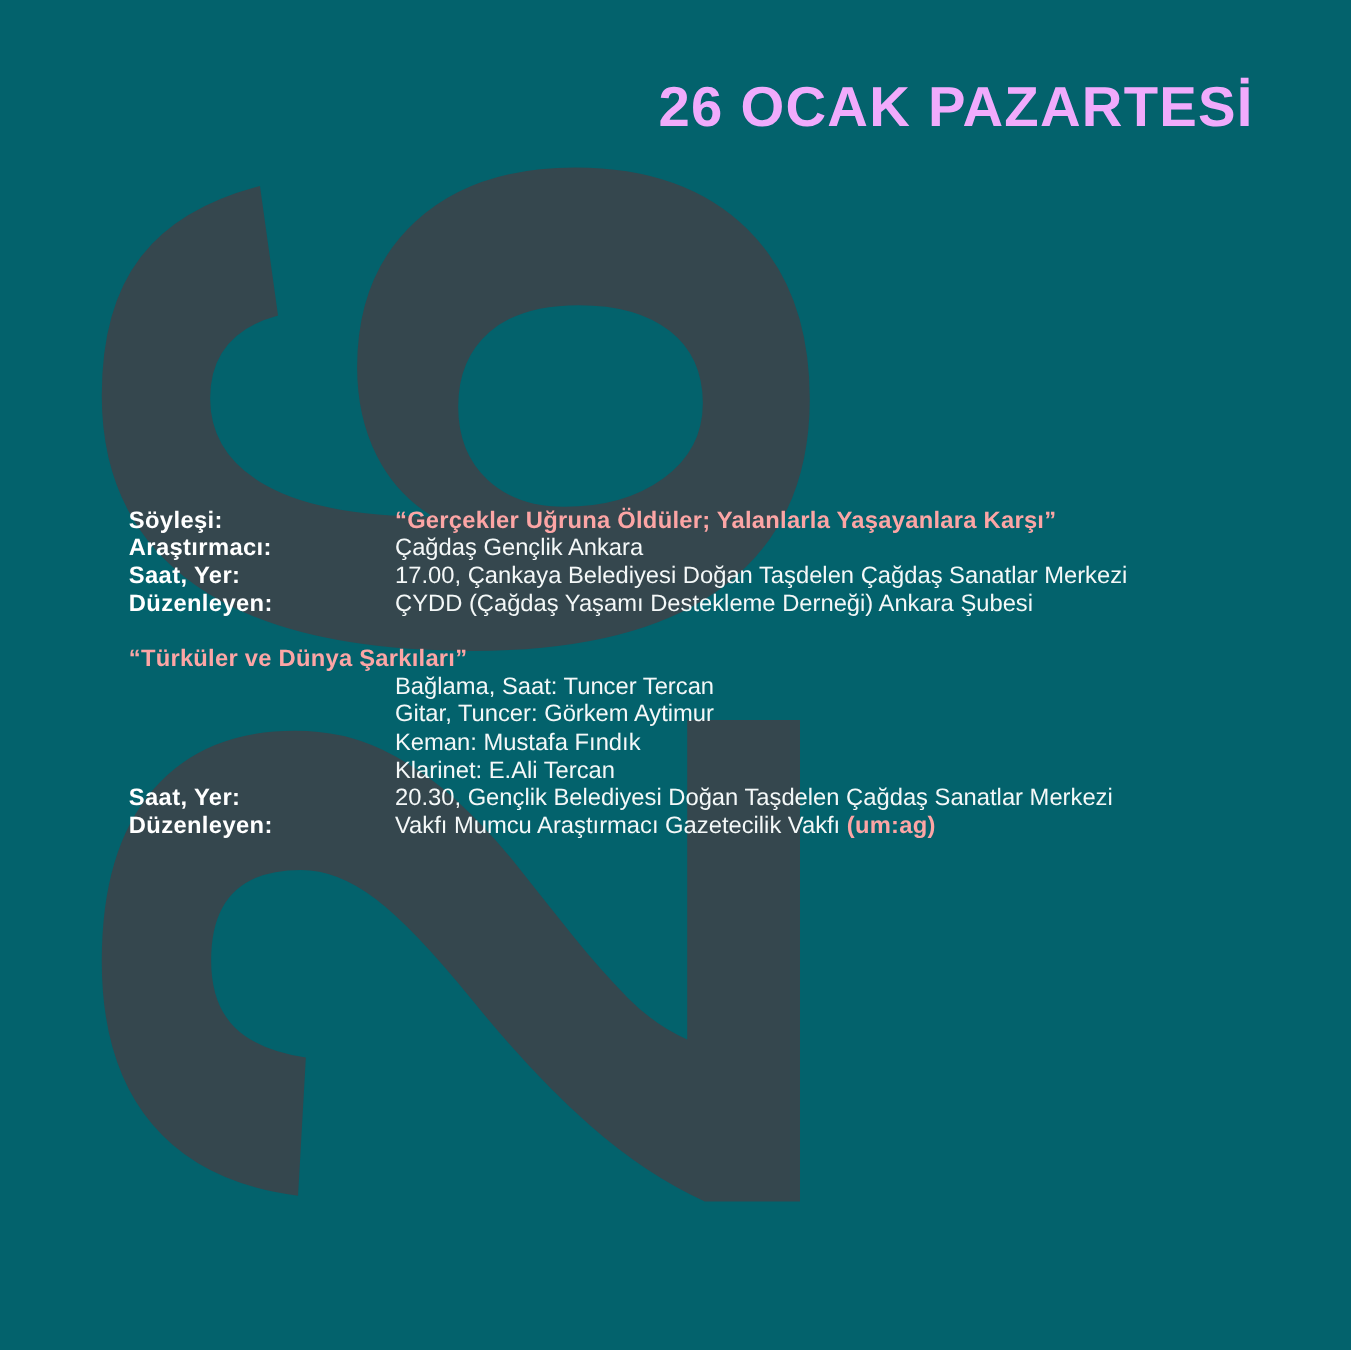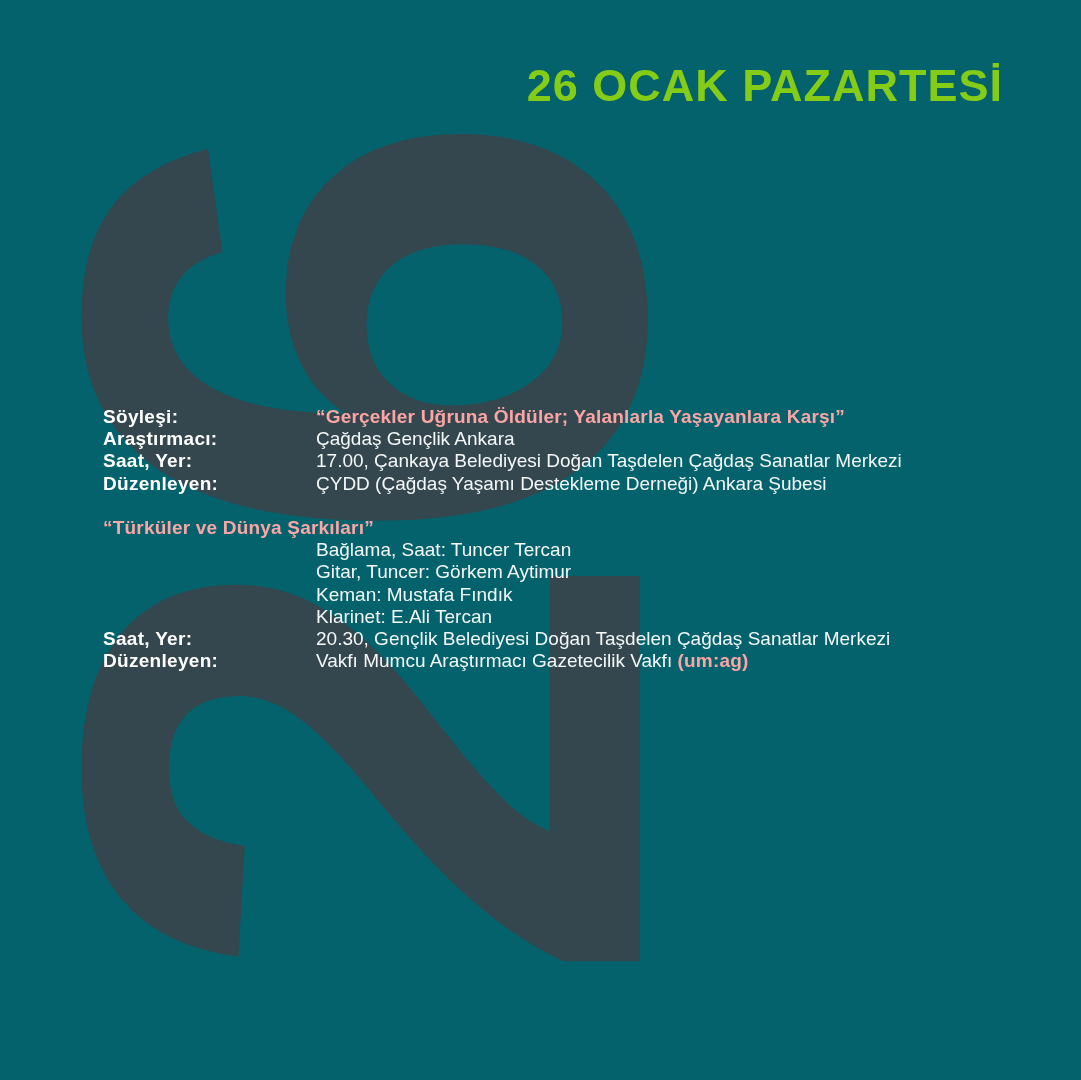--- a/index.html
+++ b/index.html
@@ -28,21 +28,21 @@
     white-space: nowrap;
     user-select: none;
   }
   .title {
     position: absolute;
     top: 60px;
     right: 78px;
     font-size: 45px;
     font-weight: 800;
     letter-spacing: 1px;
-    color: #84cc16;
+    color: #f0abfc;
     white-space: nowrap;
   }
   .sections {
     position: absolute;
     left: 0;
     top: 0;
     width: 100%;
   }
   .section {
     position: absolute;

